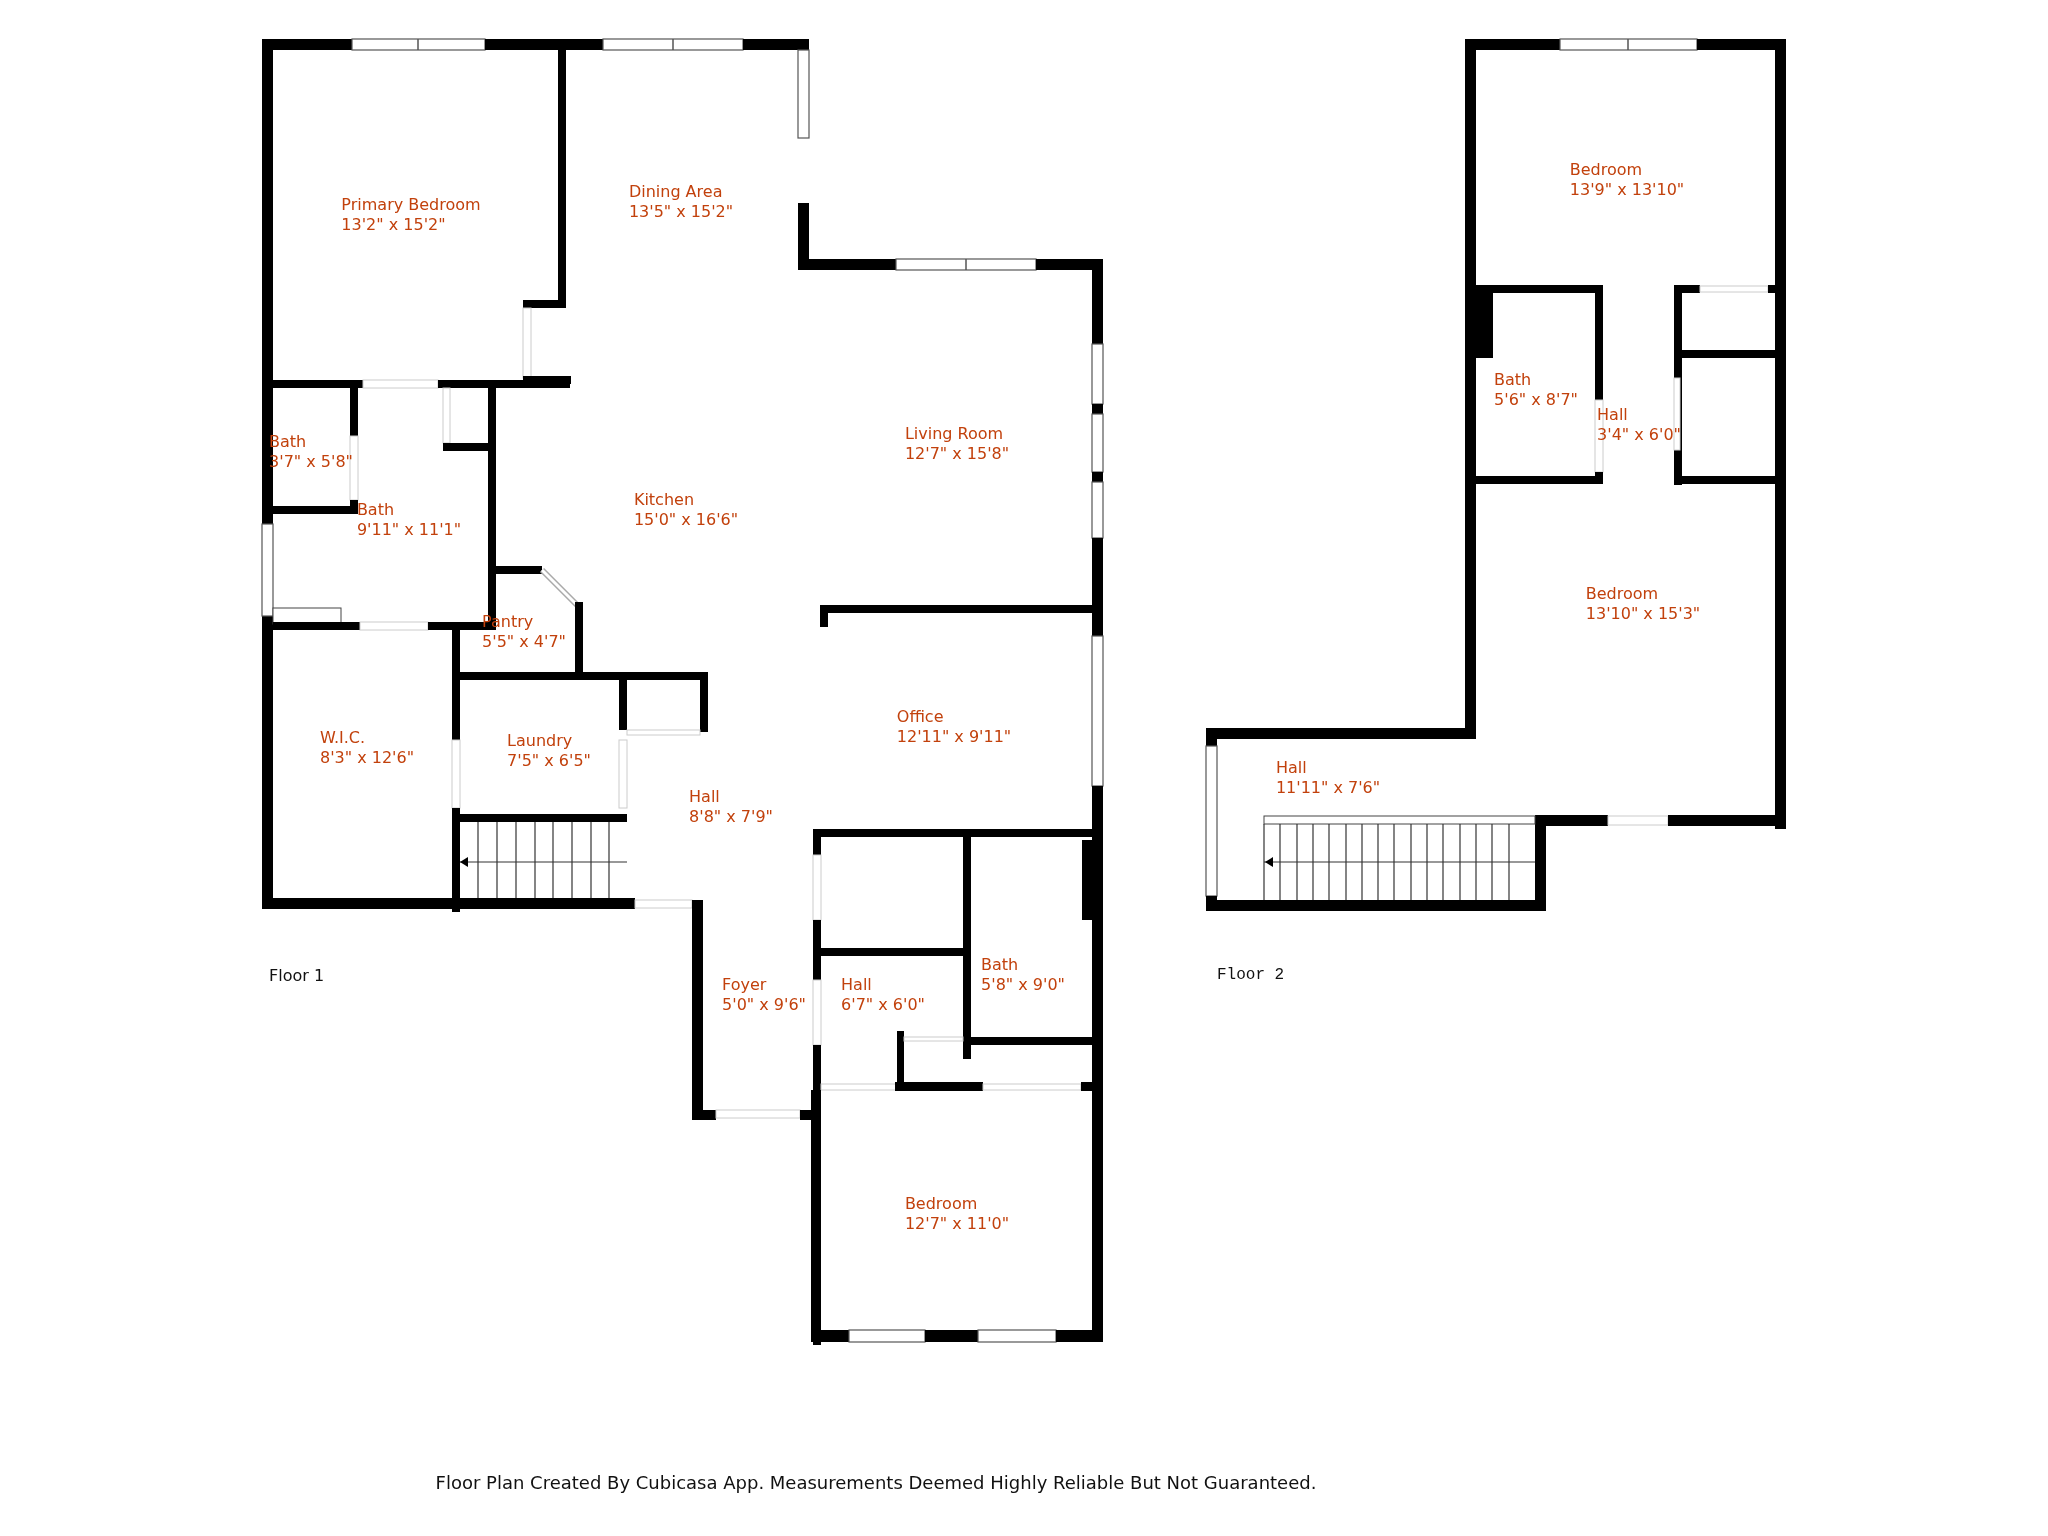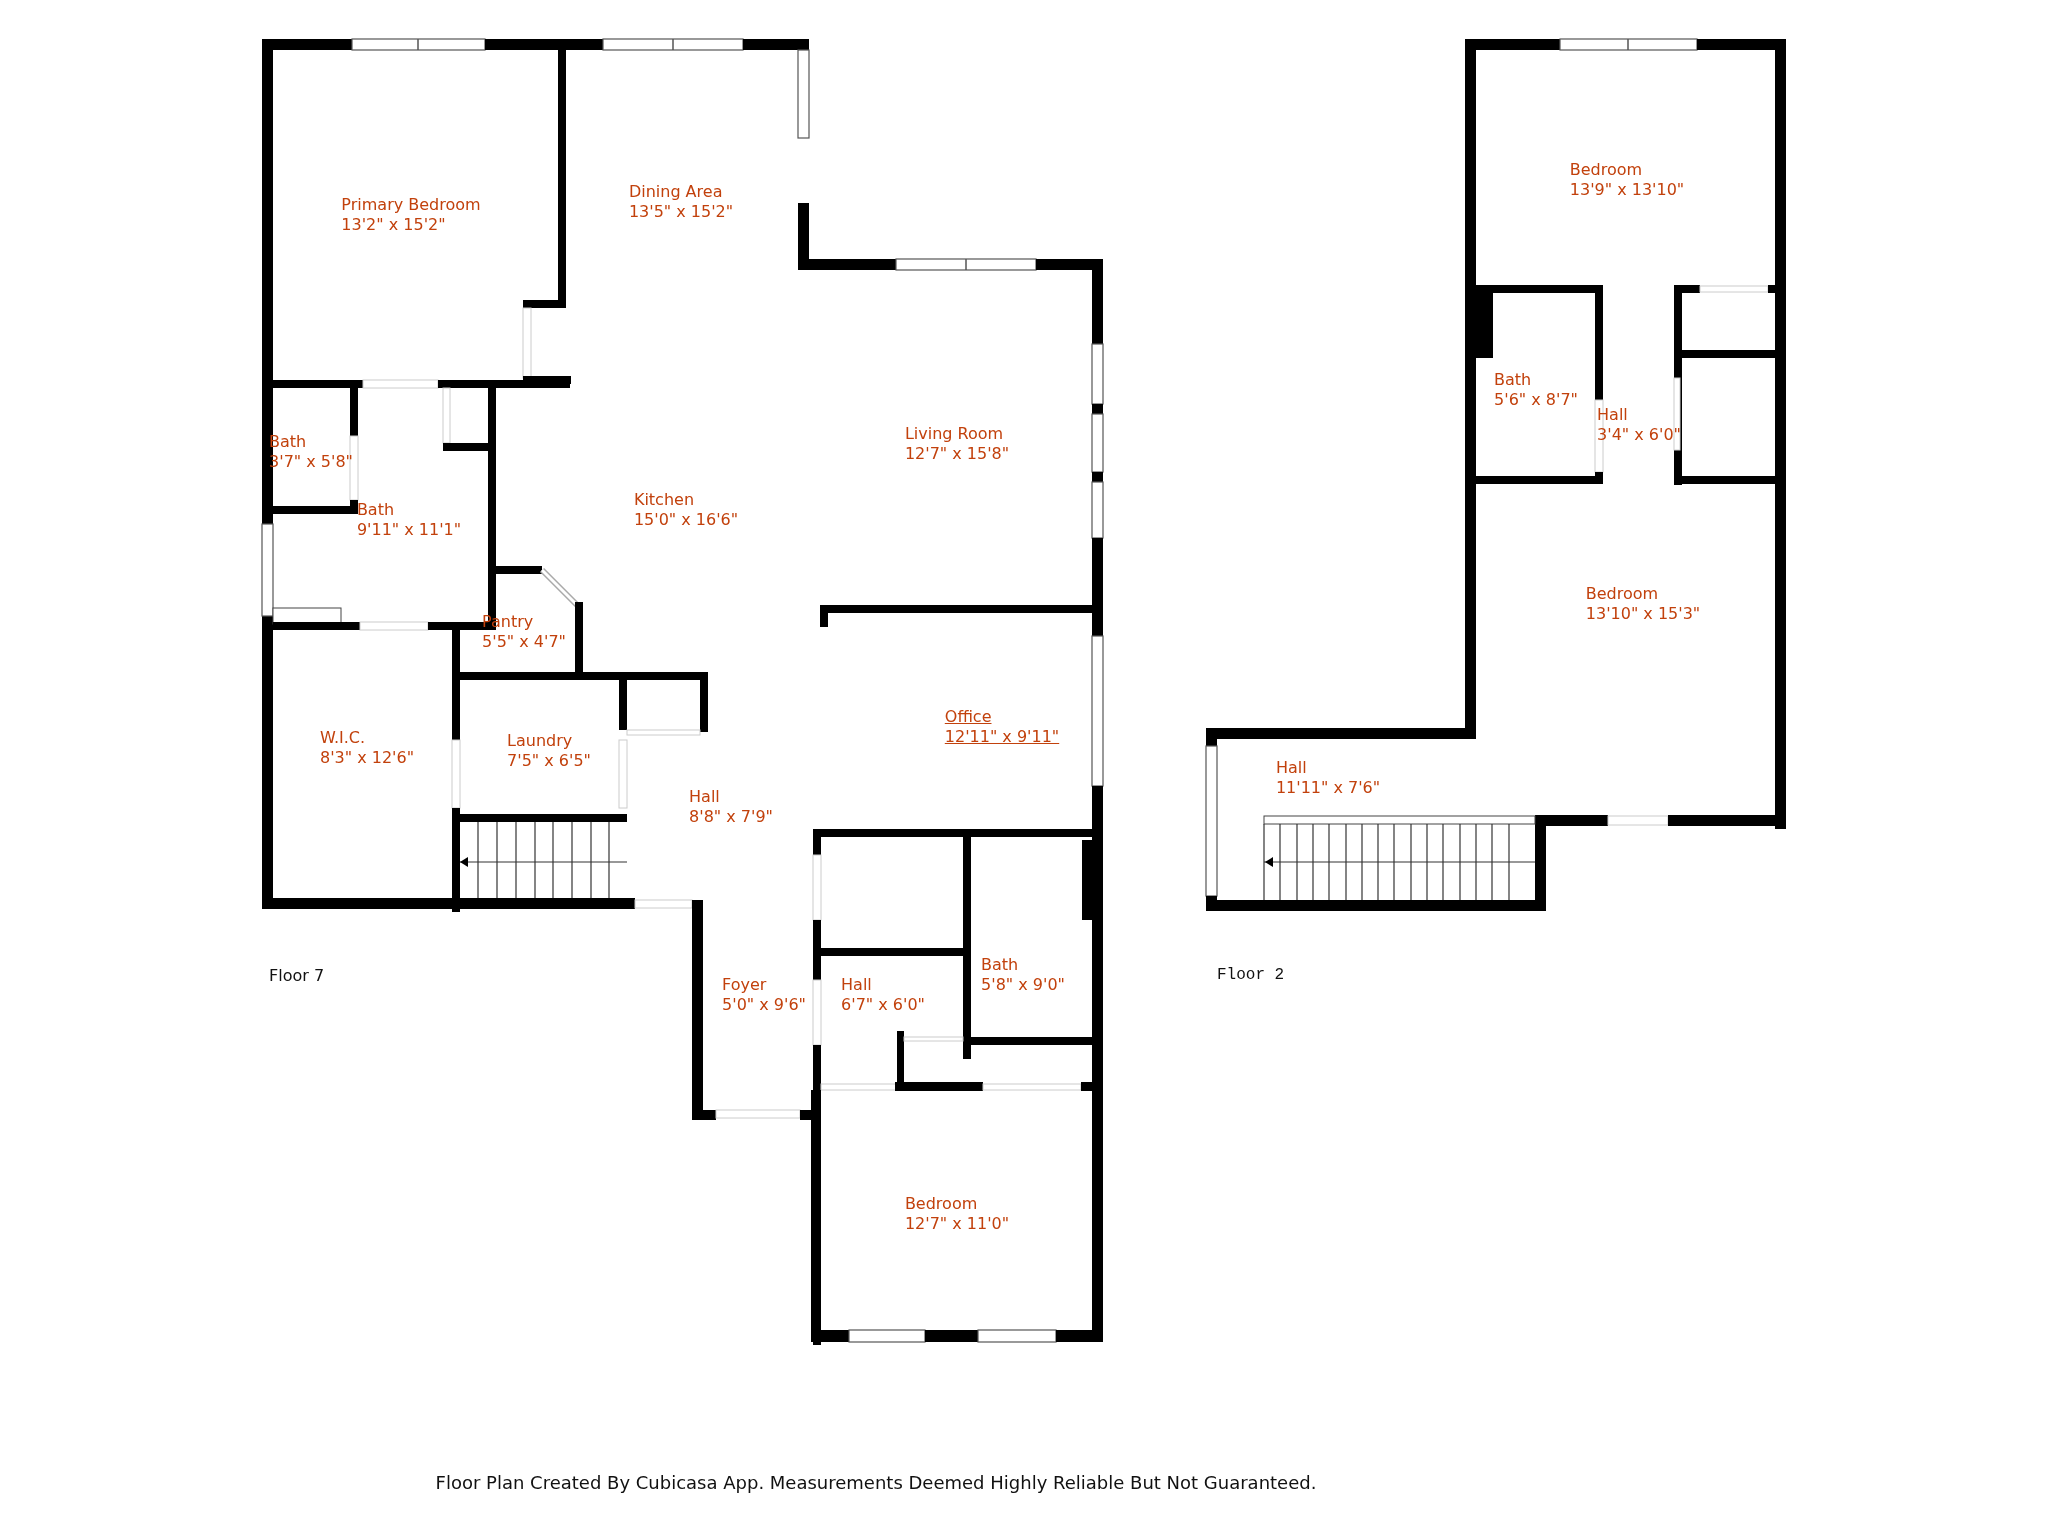--- a/index.html
+++ b/index.html
@@ -241,21 +241,21 @@
   <span class="dims">5'5" x 4'7"</span>
 </div>
 <div class="room-label" style="left:367px; top:728px;">
   <span class="name">W.I.C.</span>
   <span class="dims">8'3" x 12'6"</span>
 </div>
 <div class="room-label" style="left:539px; top:731px;margin-left:10px;">
   <span class="name">Laundry</span>
   <span class="dims">7'5" x 6'5"</span>
 </div>
-<div class="room-label" style="left:1002px; top:707px;text-decoration:underline;">
+<div class="room-label" style="left:954px; top:707px;">
   <span class="name">Office</span>
   <span class="dims">12'11" x 9'11"</span>
 </div>
 <div class="room-label" style="left:731px; top:787px;">
   <span class="name">Hall</span>
   <span class="dims">8'8" x 7'9"</span>
 </div>
 <div class="room-label" style="left:764px; top:975px;">
   <span class="name">Foyer</span>
   <span class="dims">5'0" x 9'6"</span>
@@ -287,16 +287,16 @@
 </div>
 <div class="room-label" style="left:1643px; top:584px;">
   <span class="name">Bedroom</span>
   <span class="dims">13'10" x 15'3"</span>
 </div>
 <div class="room-label" style="left:1328px; top:758px;">
   <span class="name">Hall</span>
   <span class="dims">11'11" x 7'6"</span>
 </div>
 
-<div class="floor-label" style="left:269px; top:966px;">Floor 7</div>
+<div class="floor-label" style="left:269px; top:966px;">Floor 1</div>
 <div class="floor-label" style="left:1217px; top:966px;font-family:Liberation Mono, monospace;">Floor 2</div>
 
 <div class="footer">Floor Plan Created By Cubicasa App. Measurements Deemed Highly Reliable But Not Guaranteed.</div>
 
 </body></html>

